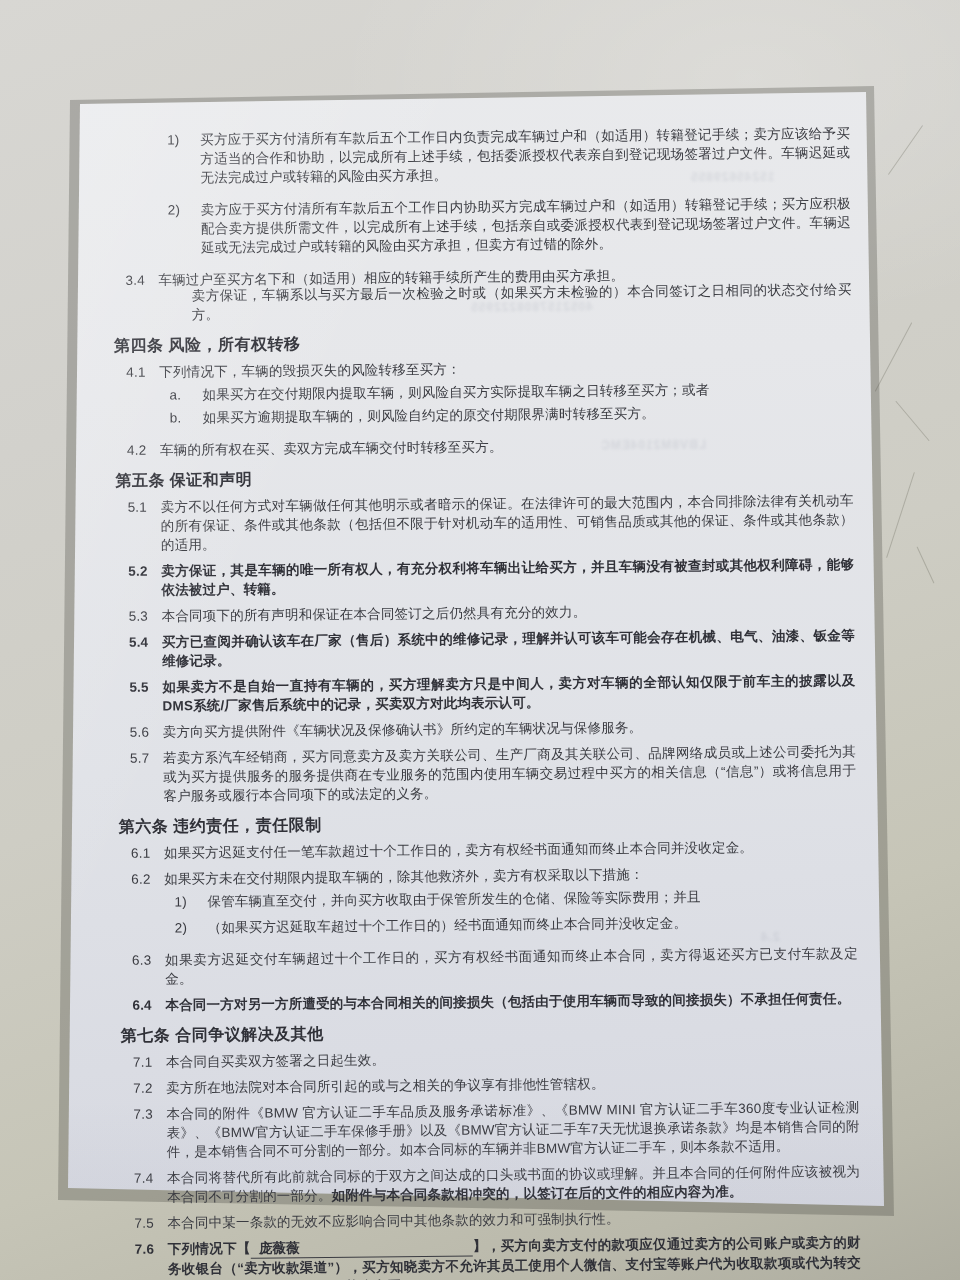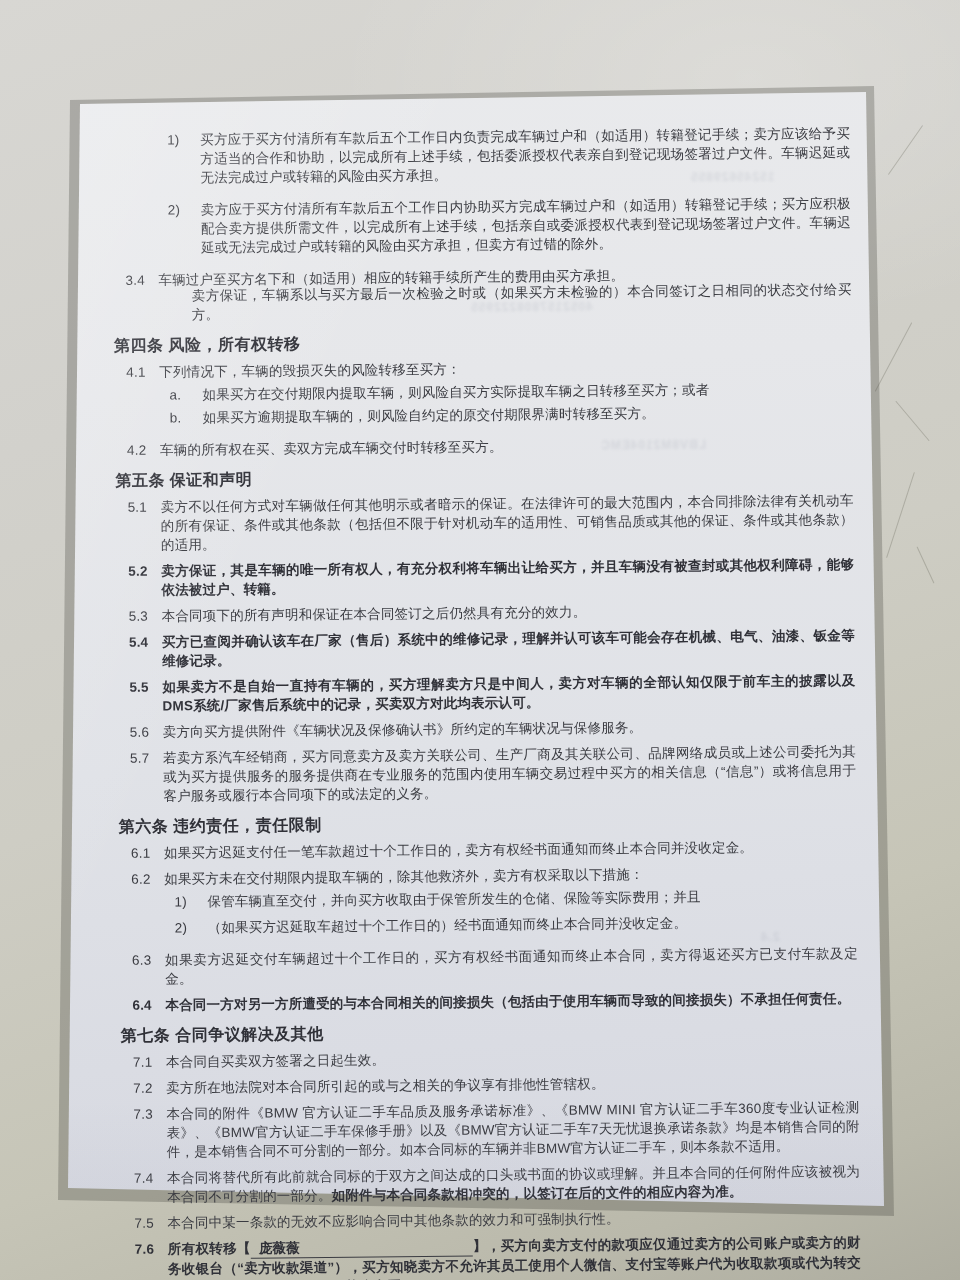--- a/index.html
+++ b/index.html
@@ -211,17 +211,17 @@
     <div class="blk li1">
       <span class="num">7.4</span>
       <span class="txt"><span>本合同将替代所有此前就合同标的于双方之间达成的口头或书面的协议或理解。并且本合同的任何附件应该被视为本合同不可分割的一部分。</span><span class="b">如附件与本合同条款相冲突的，以签订在后的文件的相应内容为准。</span></span>
     </div>
     <div class="blk li1">
       <span class="num">7.5</span>
       <span class="txt"><span>本合同中某一条款的无效不应影响合同中其他条款的效力和可强制执行性。</span></span>
     </div>
     <div class="blk li1">
       <span class="num b">7.6</span>
-      <span class="txt"><span class="b">所有权转移【</span><span class="b blank">庞薇薇</span><span class="b">】，买方向卖方支付的款项应仅通过卖方的公司账户或卖方的财务收银台（“卖方收款渠道”），买方知晓卖方不允许其员工使用个人微信、支付宝等账户代为收取款项或代为转交现金，卖方就所有收到的款项均会向买</span></span>
+      <span class="txt"><span class="b">下列情况下【</span><span class="b blank">庞薇薇</span><span class="b">】，买方向卖方支付的款项应仅通过卖方的公司账户或卖方的财务收银台（“卖方收款渠道”），买方知晓卖方不允许其员工使用个人微信、支付宝等账户代为收取款项或代为转交现金，卖方就所有收到的款项均会向买</span></span>
     </div>
   </div>
 
 <div class="paper-glare"></div>
 
 </body></html>

